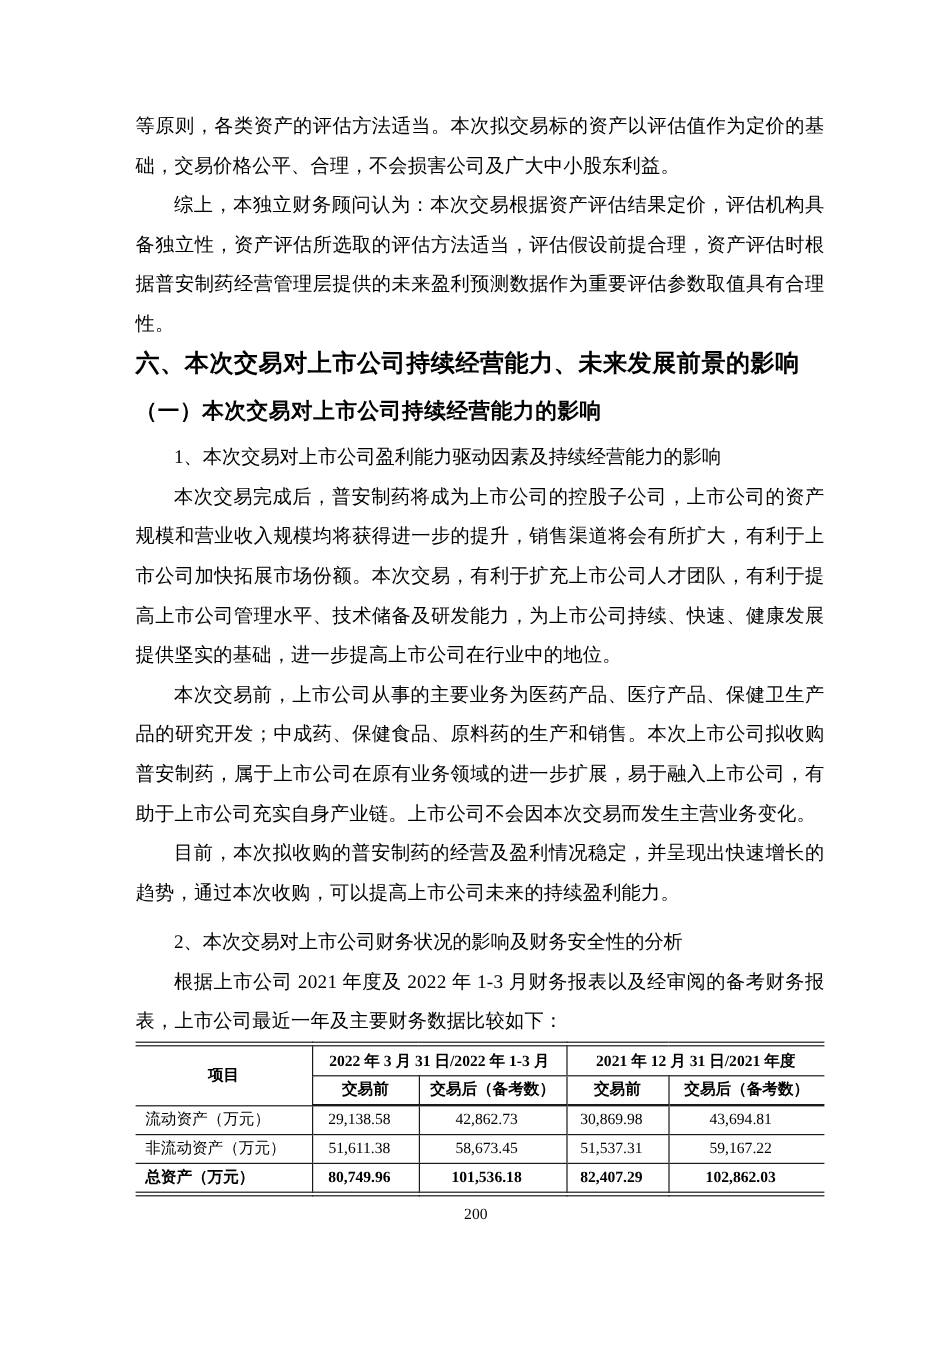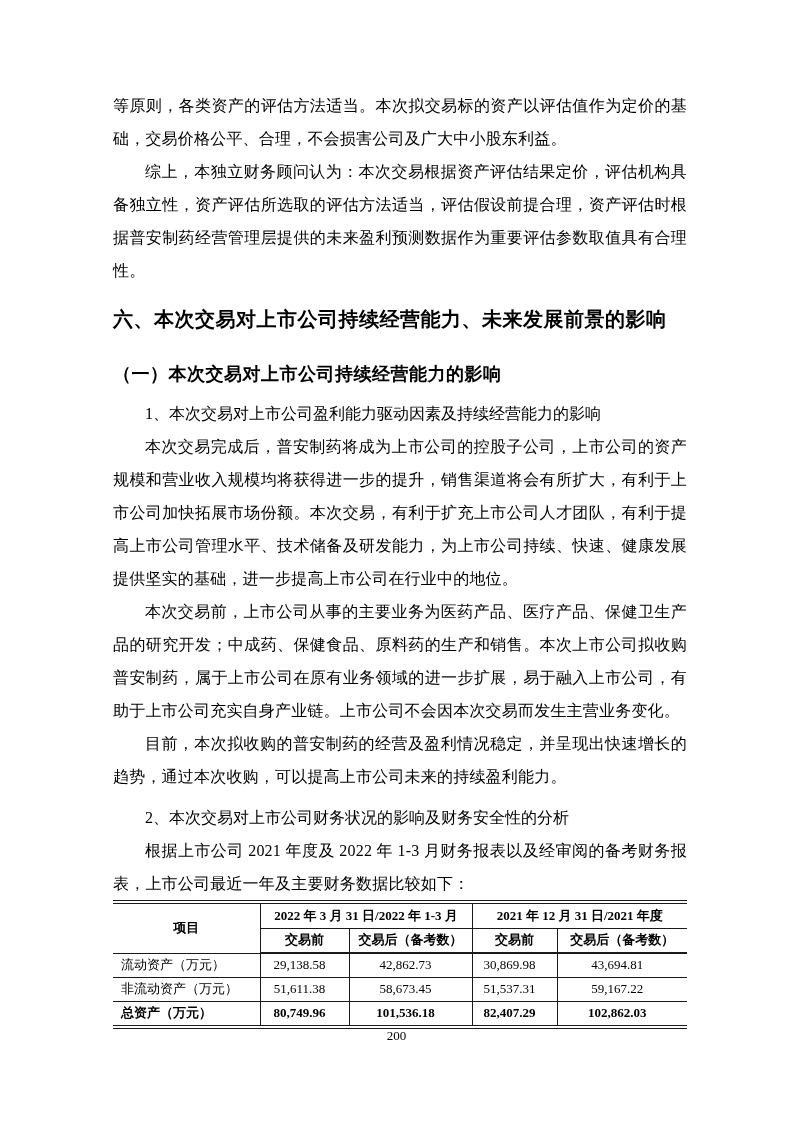--- a/index.html
+++ b/index.html
@@ -27,29 +27,28 @@
     text-align: justify;
     text-justify: inter-ideograph;
     letter-spacing: 0.2px;
   }
   .indent { text-indent: 32px; }
   .h-l1 {
     font-family: "Liberation Sans", "DejaVu Sans", sans-serif;
     font-weight: bold;
     font-size: 20px;
     line-height: 32px;
-    margin-top: 16px;
     letter-spacing: 0.5px;
   }
   .h-l2 {
     font-family: "Liberation Sans", "DejaVu Sans", sans-serif;
     font-weight: bold;
     font-size: 18px;
     line-height: 30px;
-    margin-top: 24px;
+    margin-top: 8px;
     letter-spacing: 0.5px;
   }
   .sub-title {
     font-size: 16px;
     line-height: 33px;
     text-indent: 32px;
     margin-top: 8px;
   }
   table.fin {
     width: 574px;
@@ -73,21 +72,21 @@
   tr.sub-row th, th.item-h { border-bottom: 2px solid #1a1a1a; }
   tbody tr td { height: 24px; }
   tbody tr:not(:last-child) td { border-bottom: 1px solid #1a1a1a; }
   tbody tr.total-row td { font-weight: bold; height: 26px; }
   td.item { text-align: left; padding-left: 8px; margin-left: 40px; }
   td.num { text-align: center; padding-right: 10px; }
   .page-number {
     position: absolute;
     left: 0;
     right: 0;
-    top: 1028px;
+    top: 1004px;
     text-align: center;
     font-size: 13px;
     font-family: "Liberation Serif", "DejaVu Serif", serif;
   }
 </style>
 </head>
 <body>
 
 <div class="page">
   <div class="content">

